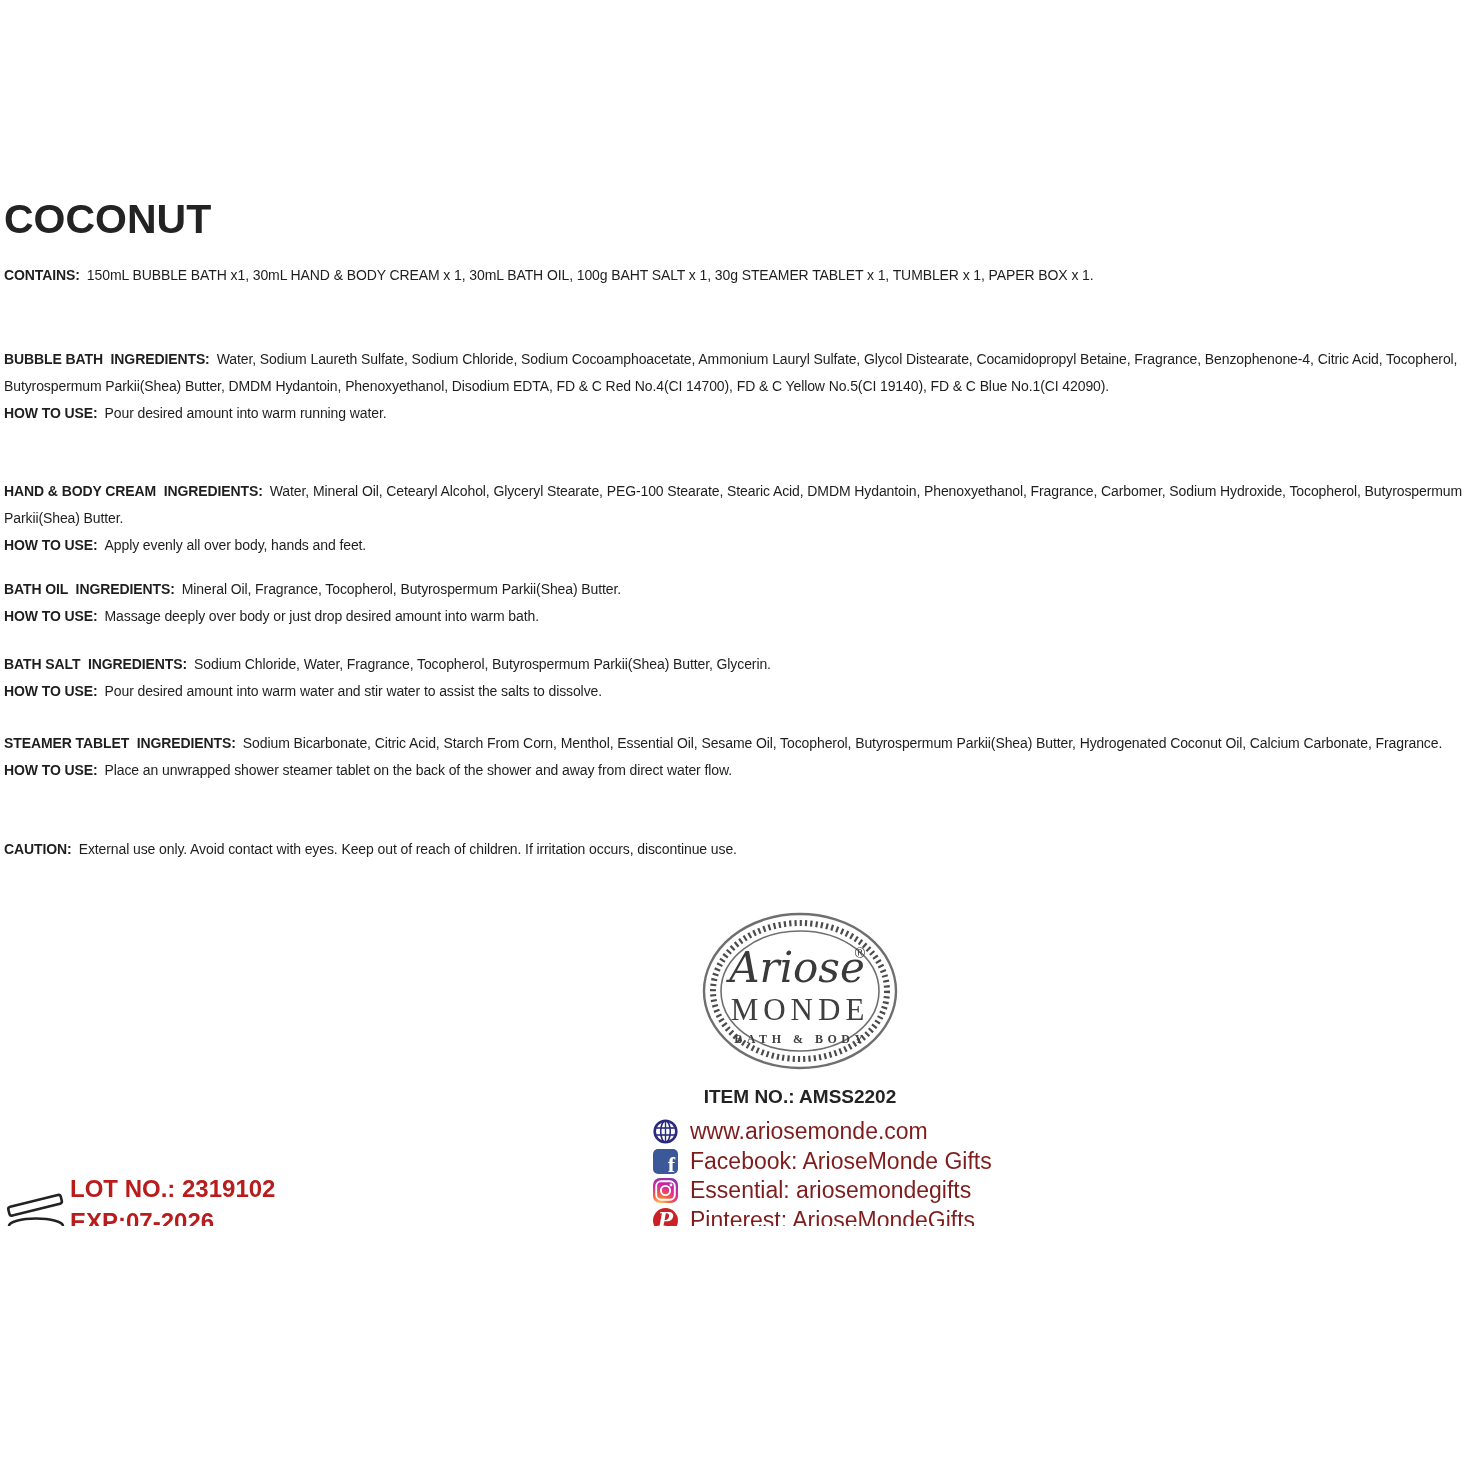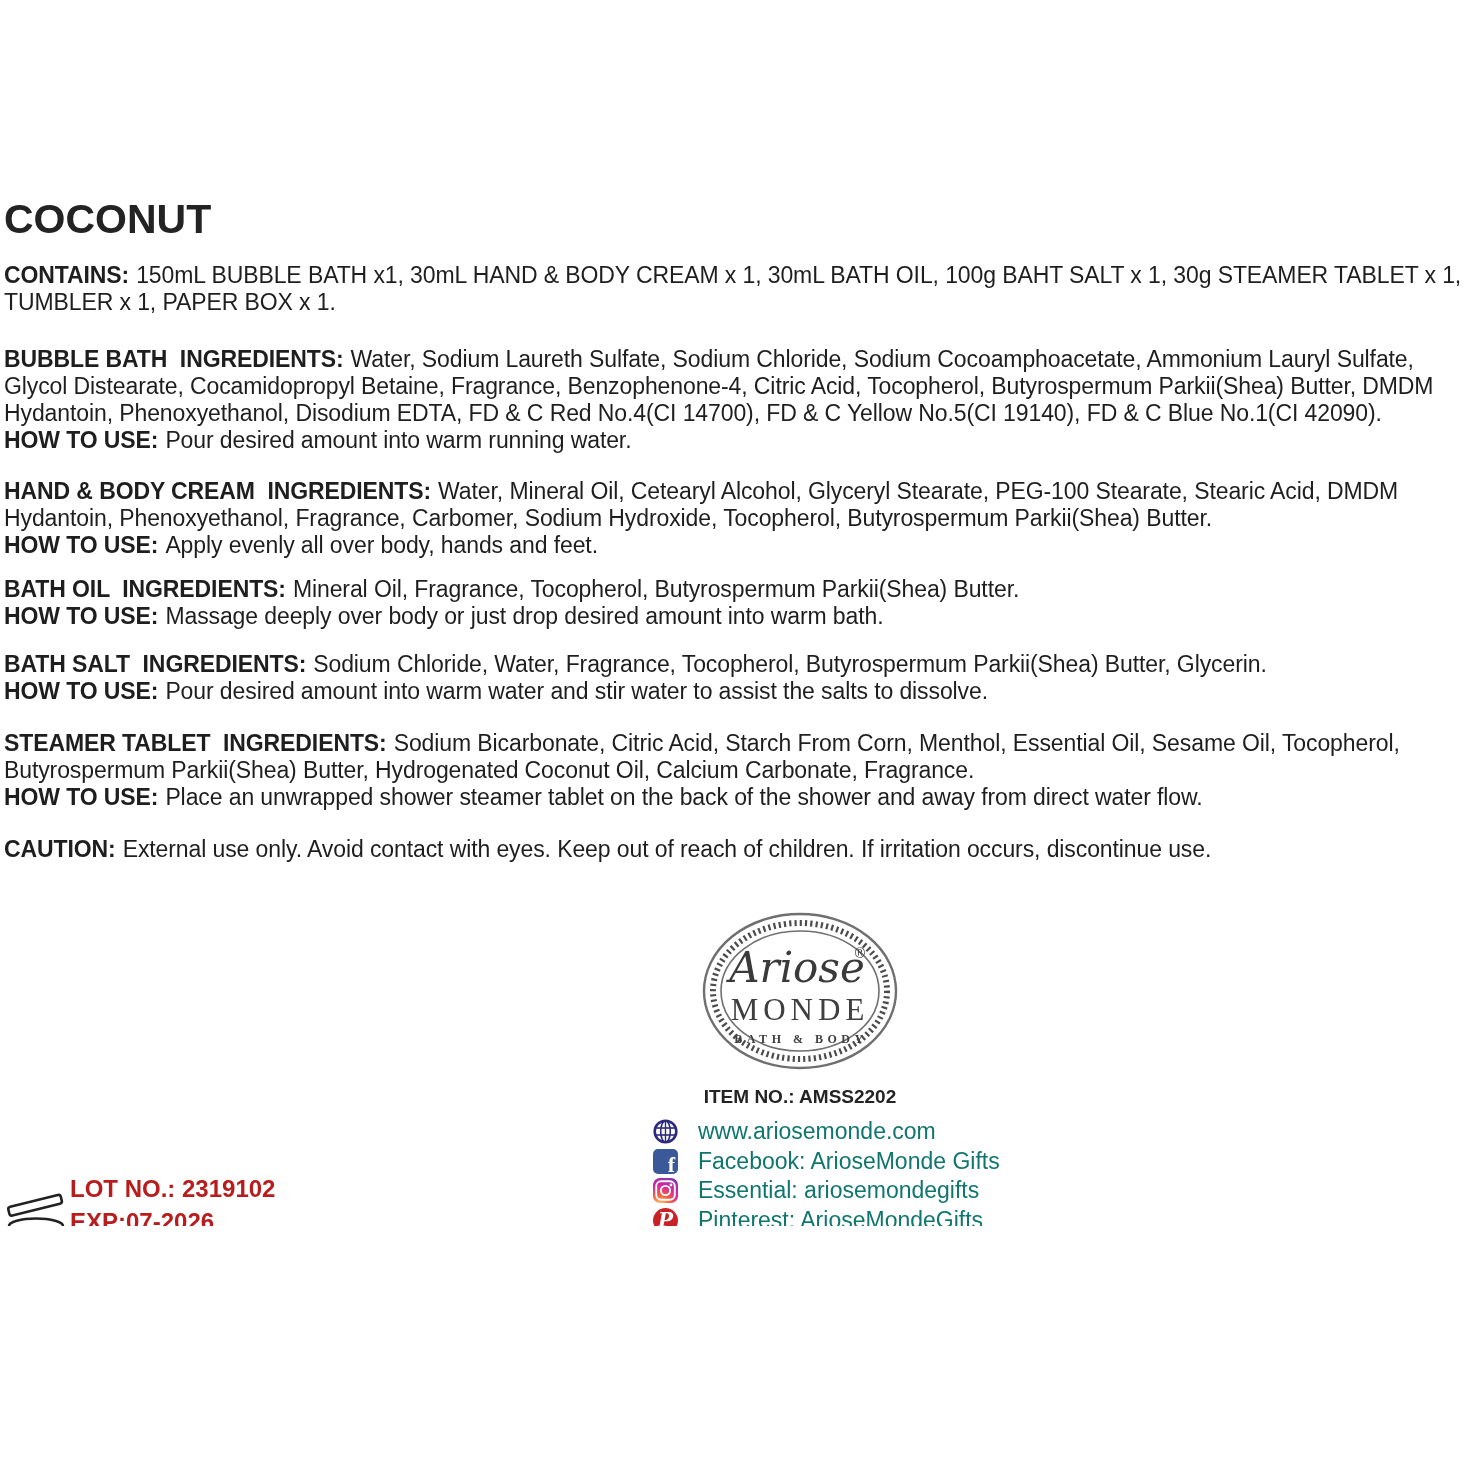--- a/index.html
+++ b/index.html
@@ -6,34 +6,34 @@
   .page{
     position:relative;width:1472px;height:1226px;background:#ffffff;
     font-family:"Liberation Sans",sans-serif;color:#1e1e1e;overflow:hidden;
   }
   .title{
     position:absolute;left:4px;top:196px;margin:0;
     font-size:41px;font-weight:700;letter-spacing:0px;color:#232323;
   }
   .para{
     position:absolute;left:4px;width:1464px;margin:0;
-    font-size:23px;line-height:27px;white-space:pre-wrap;
+    font-size:14px;line-height:27px;white-space:pre-wrap;
     letter-spacing:-0.1px;color:#1e1e1e;
   }
   .b{font-weight:700;margin-right:7px;}
   .logo-wrap{position:absolute;left:600px;top:910px;width:400px;text-align:center;}
   .item-no{
     position:absolute;left:600px;top:1086px;width:400px;text-align:center;
     font-size:19px;font-weight:700;color:#232323;
   }
   .social{
     position:absolute;left:653px;top:1119px;display:flex;flex-direction:column;gap:4.5px;
   }
   .social-row{display:flex;align-items:center;gap:12px;height:25px;}
-  .social-row .txt{font-size:23px;color:#0f766e;line-height:25px;margin-left:8px;}
+  .social-row .txt{font-size:23px;color:#7f1d1d;line-height:25px;}
   .sicon{width:25px;height:25px;flex:0 0 25px;position:relative;}
   .icon-globe{display:flex;align-items:center;justify-content:center;}
   .icon-fb{
     background:#3b5998;border-radius:5px;color:#fff;overflow:hidden;
     font-weight:700;font-size:22px;text-align:center;line-height:27px;
     font-family:"Liberation Serif",serif;
   }
   .icon-fb span{position:absolute;right:3px;bottom:-4px;}
   .icon-ig{
     border-radius:7px;

